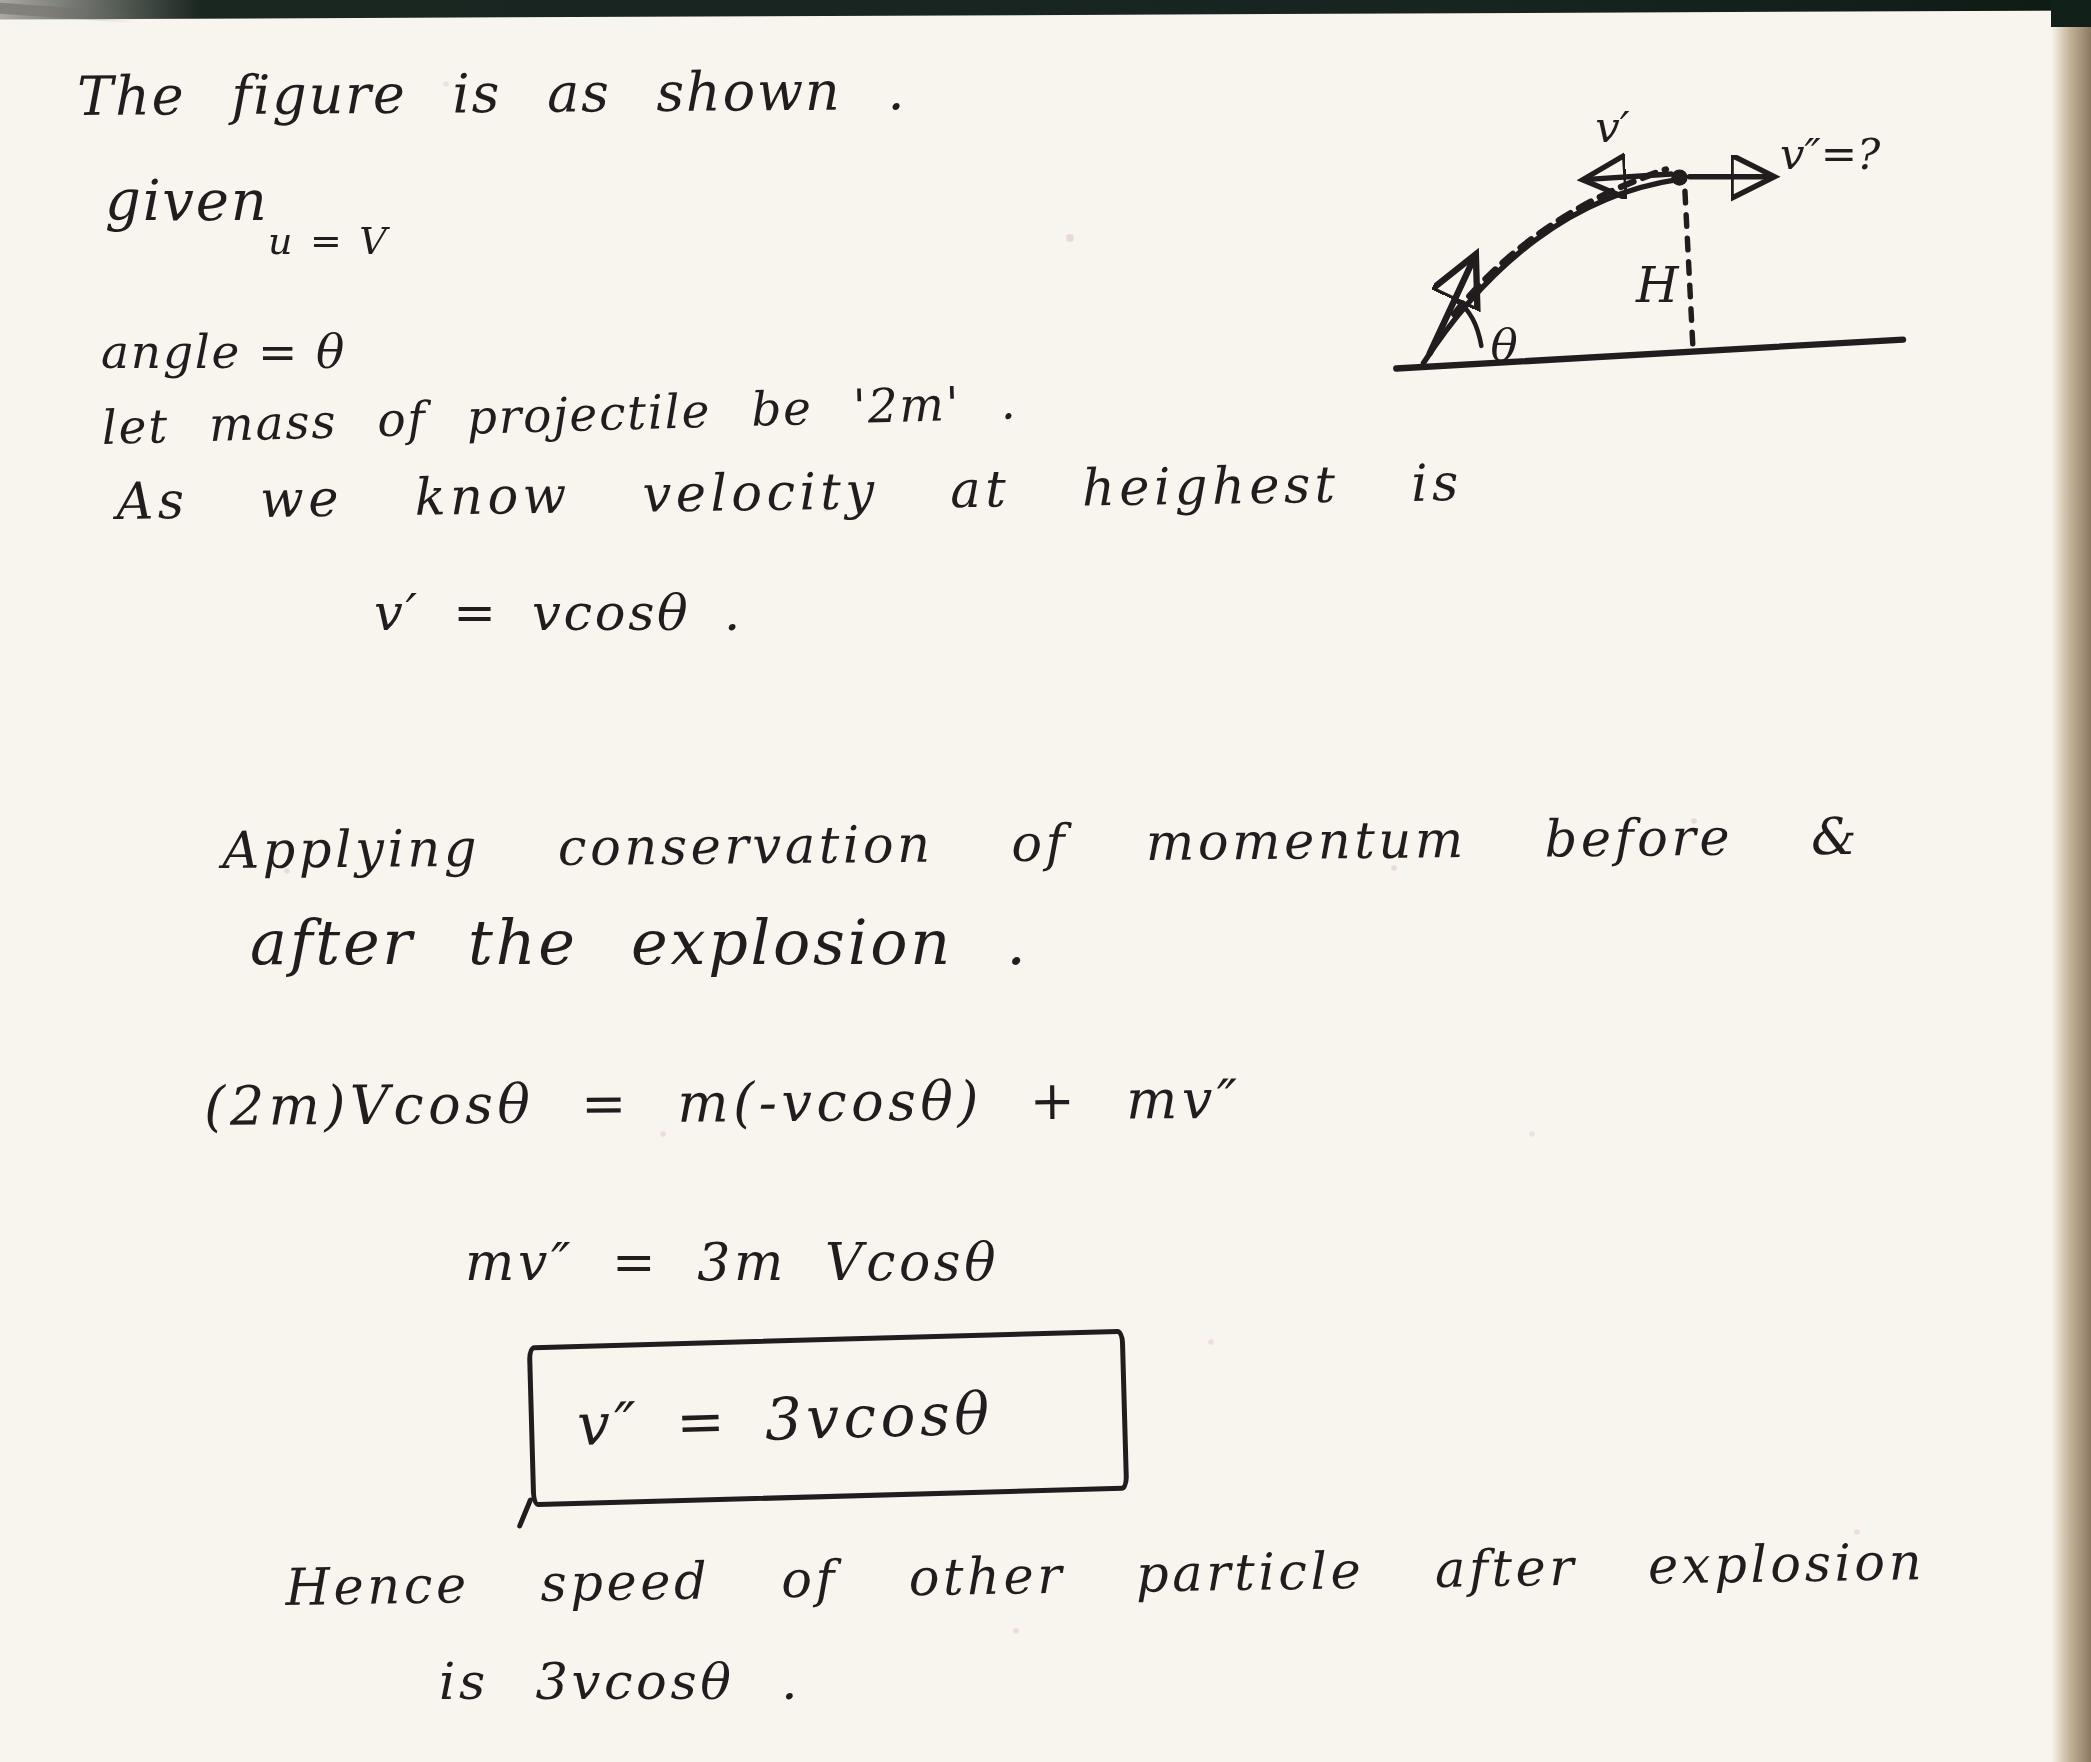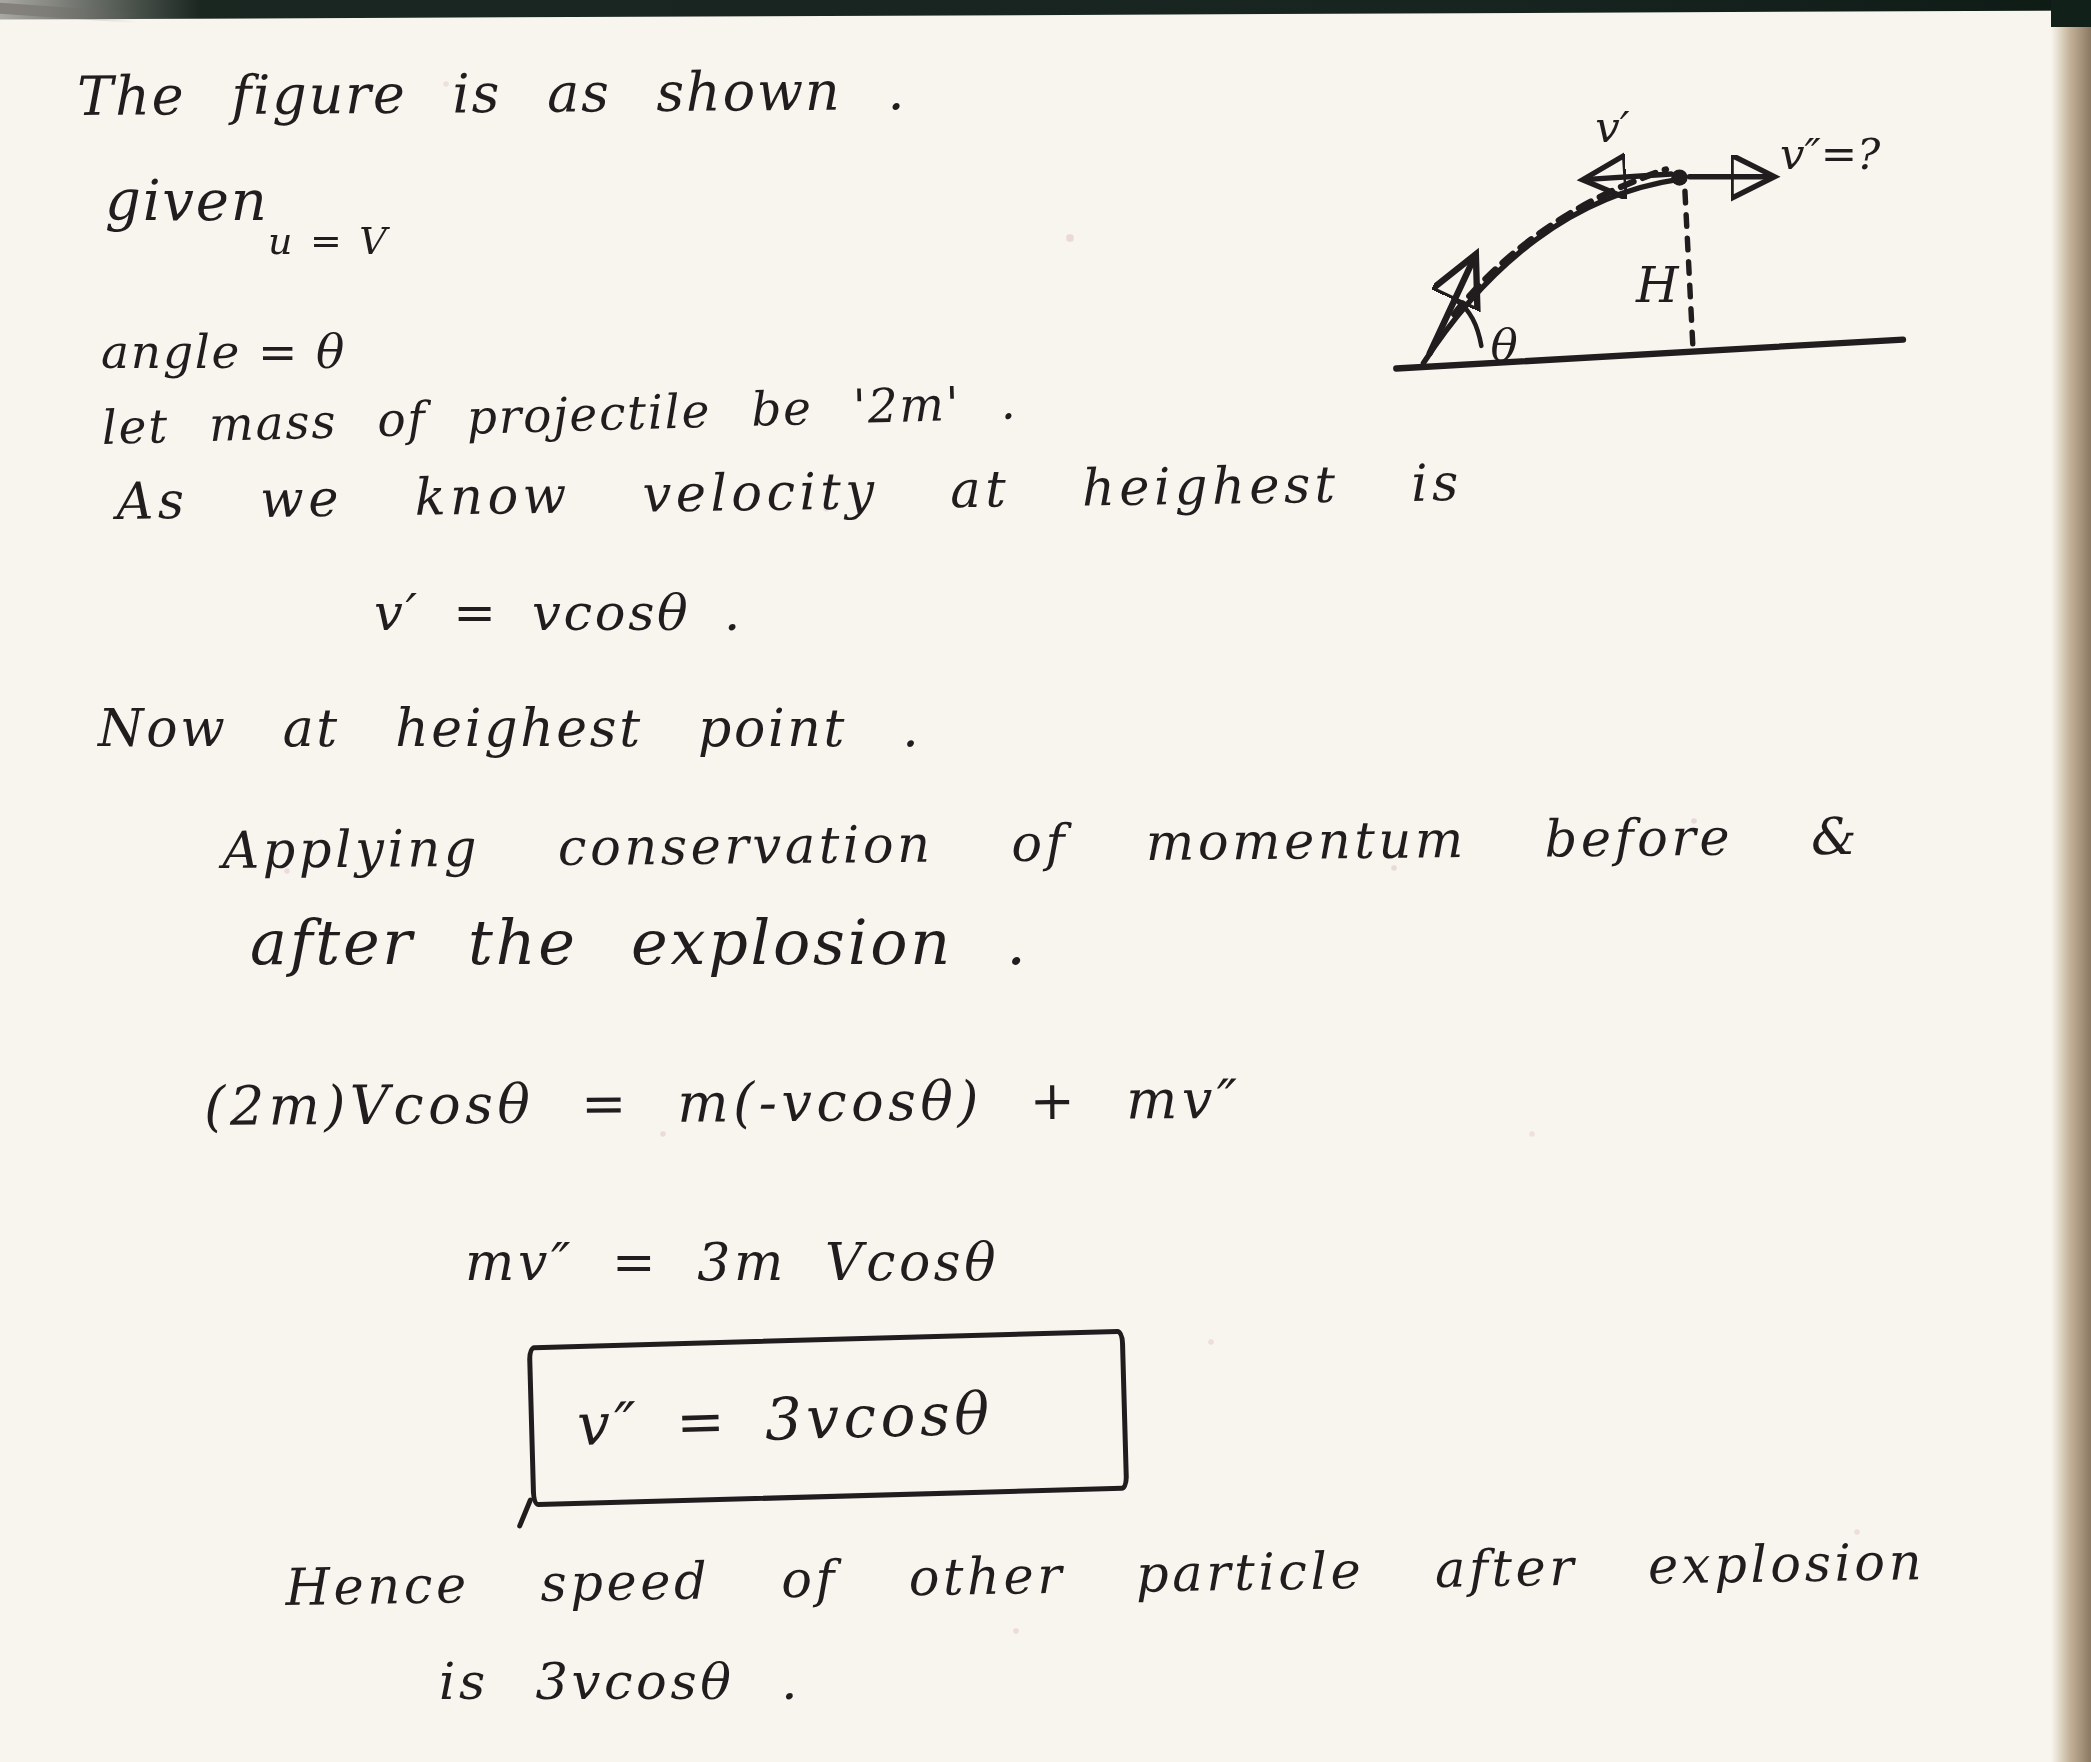--- a/index.html
+++ b/index.html
@@ -88,21 +88,20 @@
   <div class="edge-right-cap"></div>
   <div class="speckles"></div>
 
   <div class="hw l-figure">The figure is as shown .</div>
   <div class="hw l-given">given</div>
   <div class="hw l-uv">u = V</div>
   <div class="hw l-angle">angle = θ</div>
   <div class="hw l-mass">let mass of projectile be '2m' .</div>
   <div class="hw l-velocity">As we know velocity at heighest is</div>
   <div class="hw l-vprime">v′ = vcosθ .</div>
-  <div class="hw l-highest">Now at heighest point .</div>
   <div class="hw l-cons1">Applying conservation of momentum before &amp;</div>
   <div class="hw l-cons2">after the explosion .</div>
   <div class="hw l-meq">(2m)Vcosθ  =  m(-vcosθ)  +  mv″</div>
   <div class="hw l-ieq">mv″  =  3m Vcosθ</div>
 
   <div class="answer-box">
     <span class="answer-text">v″ = 3vcosθ</span>
   </div>
 
   <div class="hw l-conc1">Hence speed of other particle after explosion</div>

